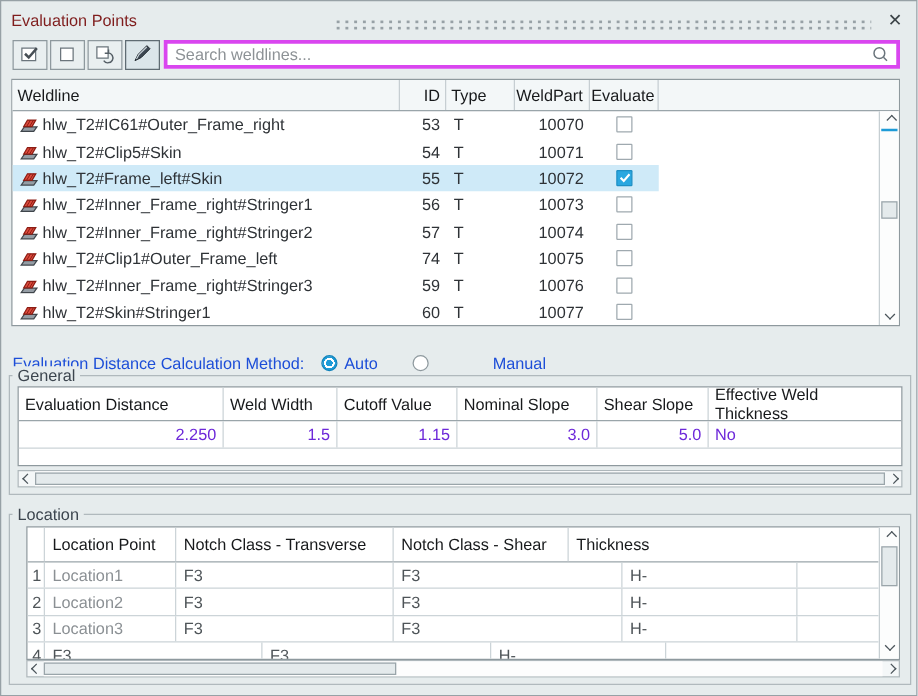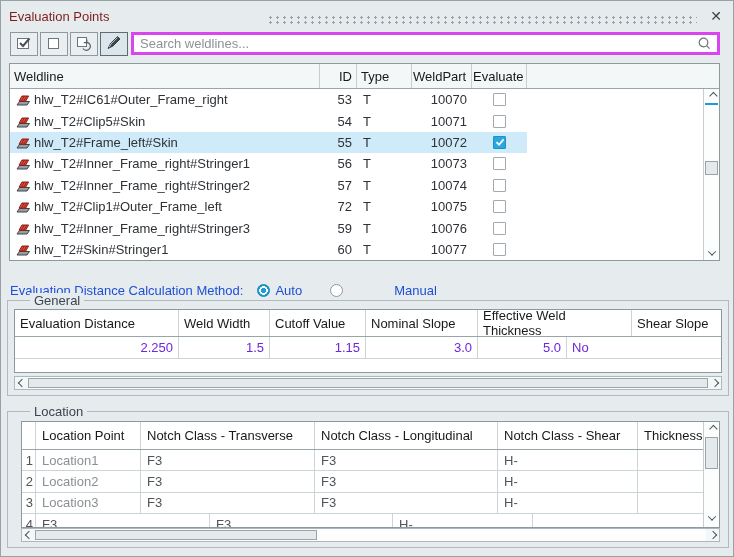--- a/index.html
+++ b/index.html
@@ -66,21 +66,21 @@
   
   .method-row{position:absolute;left:9px;top:282px;display:flex;align-items:center;color:#1d4ed8;}
   .radio{width:13px;height:13px;border-radius:50%;border:1px solid #8e999e;background:#fff;margin-right:5px;flex:0 0 auto;}
   .radio.sel{border:1px solid #1283ba;
     background:radial-gradient(circle,#1d9bd7 0 2.6px,#ffffff 2.7px 4.2px,#1d9bd7 4.3px);}
   .opt{display:flex;align-items:center;}
   .opt.first{margin-left:14px;}
   .opt.next{margin-left:28px;gap:46px;}
   
   .groupbox{position:absolute;left:6px;width:722px;border:1px solid #b0b9bd;}
-  .groupbox .gtitle{position:absolute;top:-8px;left:22px;background:#e6eced;padding:0 4px;color:#3c454e;}
+  .groupbox .gtitle{position:absolute;top:-8px;left:2px;background:#e6eced;padding:0 4px;color:#3c454e;}
   .gb-general{top:299px;height:96px;}
   .gb-location{top:410px;height:137px;}
   
   .gtable{position:absolute;left:6px;top:8px;width:708px;height:64px;background:#fff;border:1px solid #8e999e;}
   .grow{display:flex;}
   .grow.head{height:27px;border-bottom:1px solid #9aa5aa;color:#17191b;}
   .grow.vals{height:22px;border-bottom:1px solid #ccd4d8;color:#6d28d9;}
   .gc{display:flex;align-items:center;padding:0 5px;border-right:1px solid #ccd4d8;height:100%;}
   .gc:last-child{border-right:none;}
   .gc.g0{width:164px;} .gc.g1{width:91px;} .gc.g2{width:96px;}
@@ -274,21 +274,21 @@
         </div>
         <div class="wrow">
           <div class="wc icon">
             <svg width="16" height="13" viewBox="0 0 16 13">
               <path d="M2 12 L12 12 L14.5 8.5 L4.5 8.5 Z" fill="#959da5" stroke="#3f454b"></path>
               <path d="M4 8.2 L7 3 L13.6 3 L10.6 8.2 Z" fill="#dd4a3c" stroke="#8c1d14"></path>
               <path d="M6.4 8 L9.4 3 M8.8 8 L11.8 3" stroke="#8c1d14" stroke-width="0.8" fill="none"></path>
             </svg>
           </div>
           <div class="wc name">hlw_T2#Clip1#Outer_Frame_left</div>
-          <div class="wc id">72</div>
+          <div class="wc id">74</div>
           <div class="wc type">T</div>
           <div class="wc part">10075</div>
           <div class="wc eval">
             <span class="cb"></span>
           </div>
           <div class="wc fill"></div>
         </div>
         <div class="wrow">
           <div class="wc icon">
             <svg width="16" height="13" viewBox="0 0 16 13">
@@ -349,22 +349,22 @@
   </div>
 
   <div class="groupbox gb-general">
     <span class="gtitle">General</span>
     <div class="gtable">
       <div class="grow head">
         <div class="gc g0">Evaluation Distance</div>
         <div class="gc g1">Weld Width</div>
         <div class="gc g2">Cutoff Value</div>
         <div class="gc g3">Nominal Slope</div>
+        <div class="gc g4">Shear Slope</div>
         <div class="gc g5">Effective Weld Thickness</div>
-        <div class="gc g4">Shear Slope</div>
       </div>
       <div class="grow vals">
         <div class="gc g0">2.250</div>
         <div class="gc g1">1.5</div>
         <div class="gc g2">1.15</div>
         <div class="gc g3">3.0</div>
         <div class="gc g4">5.0</div>
         <div class="gc g5">No</div>
       </div>
     </div>
@@ -382,21 +382,20 @@
   </div>
 
   <div class="groupbox gb-location">
     <span class="gtitle">Location</span>
     <div class="ltable-wrap">
       <div class="lcols">
         <div class="lrow head">
           <div class="lc l0"></div>
           <div class="lc l1">Location Point</div>
           <div class="lc l2">Notch Class - Transverse</div>
-          <div class="lc l3">Notch Class - Longitudinal</div>
           <div class="lc l4">Notch Class - Shear</div>
           <div class="lc l5">Thickness</div>
         </div>
         <div>
             <div class="lrow data">
               <div class="lc l0">1</div>
               <div class="lc l1">Location1</div>
               <div class="lc l2">F3</div>
               <div class="lc l3">F3</div>
               <div class="lc l4">H-</div>

